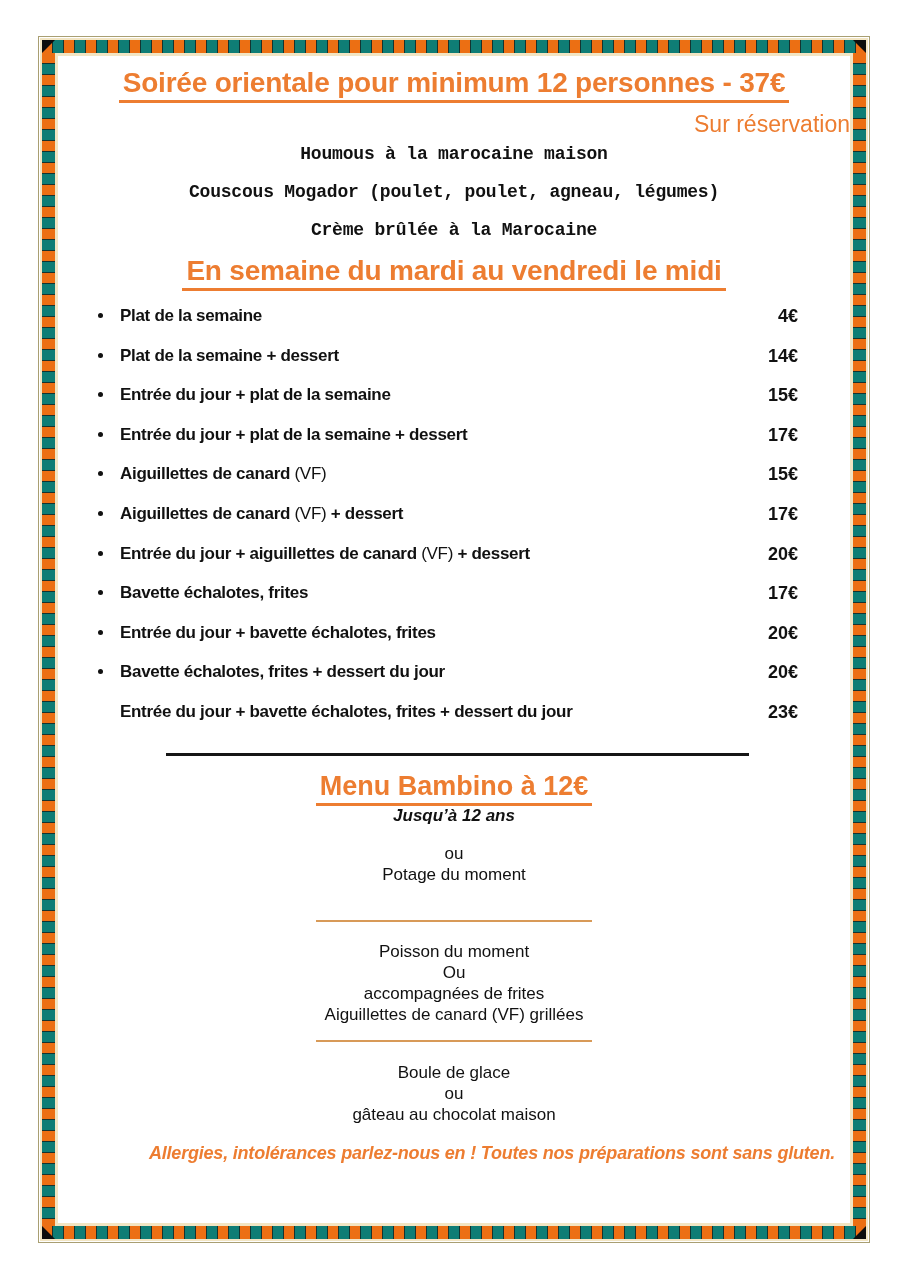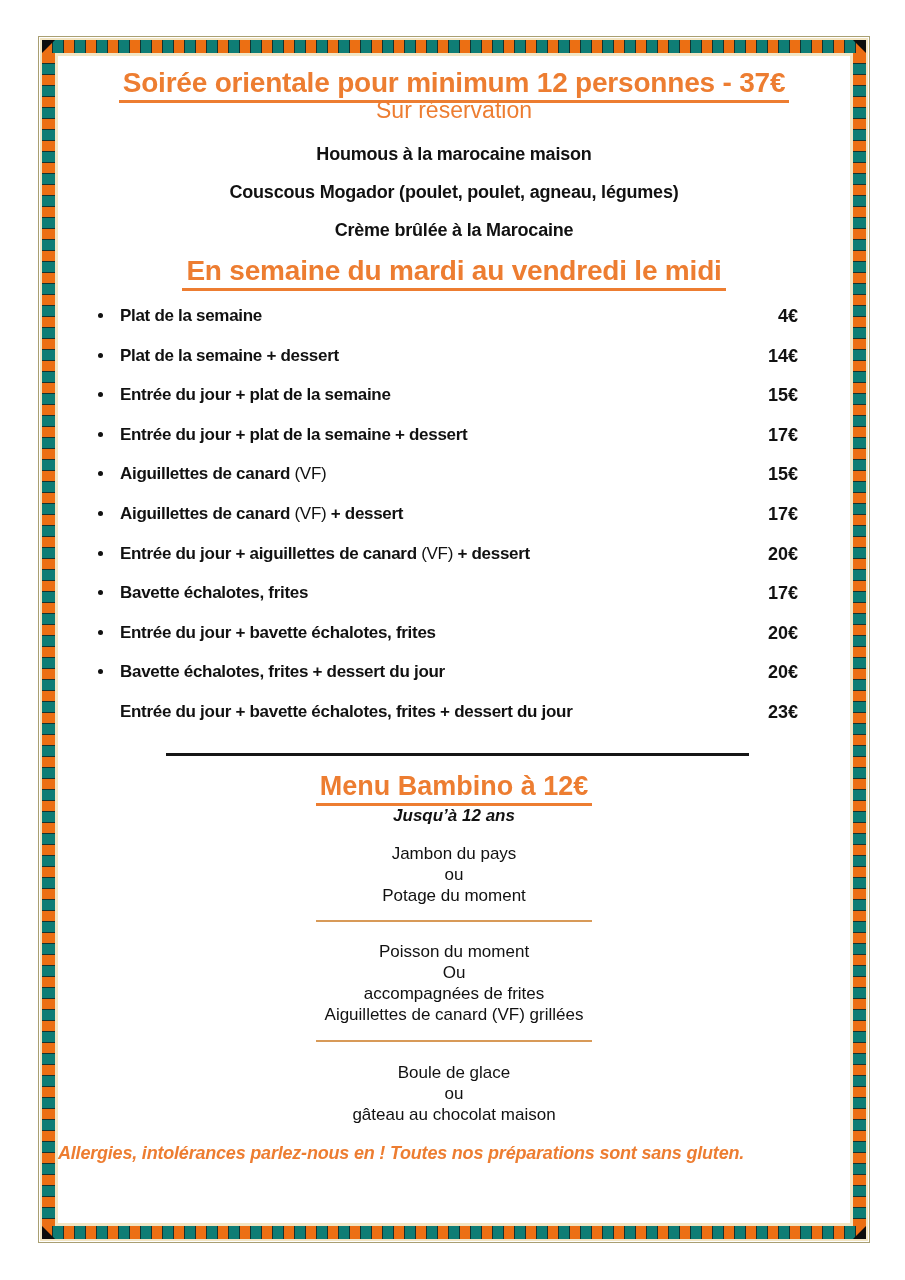--- a/index.html
+++ b/index.html
@@ -38,28 +38,28 @@
   .corner-tl{left:3px;top:3px;clip-path:polygon(0 0,100% 0,0 100%);}
   .corner-tr{right:3px;top:3px;clip-path:polygon(0 0,100% 0,100% 100%);}
   .corner-bl{left:3px;bottom:3px;clip-path:polygon(0 0,0 100%,100% 100%);}
   .corner-br{right:3px;bottom:3px;clip-path:polygon(100% 0,100% 100%,0 100%);}
   .content{position:absolute;inset:16px;border:3px solid var(--cream);background:#fff;}
 
   
   .h-orange{position:absolute;left:0;right:0;text-align:center;color:var(--accent);font-weight:bold;}
   .u{display:inline-block;border-bottom:3px solid currentColor;padding:0 4px 2px;}
   .soiree-title{top:12px;font-size:28px;line-height:30px;letter-spacing:-0.2px;}
-  .soiree-sub{position:absolute;left:0;right:0;top:41px;text-align:center;
+  .soiree-sub{position:absolute;left:0;right:0;top:55px;text-align:right;
               color:var(--accent);font-size:23px;line-height:26px;font-weight:normal;}
   .semaine-title{top:200px;font-size:28px;line-height:30px;letter-spacing:-0.2px;}
   .bambino-title{top:716px;font-size:27px;line-height:29px;}
 
   
   .starters{position:absolute;left:0;right:0;top:89px;text-align:center;}
-  .starters p{font-size:18px;line-height:18px;font-weight:bold;margin:0 0 20px;letter-spacing:-0.2px;}
+  .starters p{font-size:18px;line-height:18px;font-weight:bold;margin:0 0 20px;letter-spacing:-0.2px;font-family:Liberation Mono, monospace;}
 
   
   .price-list{position:absolute;left:38px;top:250px;width:702px;}
   .row{position:relative;height:39.6px;display:flex;align-items:flex-start;padding-left:24px;}
   .dot{position:absolute;left:2px;top:7px;width:5px;height:5px;border-radius:50%;background:var(--ink);}
   .row .label{flex:1;font-size:17px;line-height:20px;font-weight:bold;letter-spacing:-0.3px;}
   .row .label .vf{font-weight:normal;text-align:center;}
   .row .price{font-size:18px;line-height:20px;font-weight:bold;white-space:nowrap;}
 
   
@@ -70,21 +70,21 @@
 
   
   .bambino-sub{position:absolute;left:0;right:0;top:750px;text-align:center;
                font-size:17px;line-height:19px;font-style:italic;font-weight:bold;}
   .course{position:absolute;left:0;right:0;text-align:center;font-size:17px;line-height:21px;}
   .course-1{top:787px;}
   .course-2{top:885px;}
   .course-3{top:1006px;}
 
   
-  .allergy{position:absolute;left:0;right:4px;top:1087px;text-align:left;color:var(--accent);
+  .allergy{position:absolute;left:0;right:15px;top:1087px;text-align:right;color:var(--accent);
            font-size:18px;line-height:20px;font-weight:bold;font-style:italic;letter-spacing:-0.2px;}
   .prix{position:absolute;left:0;right:0;top:1108px;text-align:center;font-size:17px;line-height:20px;}
 </style>
 </head>
 <body>
 
 <div class="page">
   <div class="frame">
     <div class="cream-outer"></div>
     <div class="strip strip-top"></div>
@@ -176,21 +176,20 @@
     <span class="price">23€</span>
   </div>
 </div>
 
       <div class="hr-black"></div>
 
       <h2 class="h-orange bambino-title"><span class="u">Menu Bambino à 12€</span></h2>
       <div class="bambino-sub">Jusqu’à 12 ans</div>
 
       <div class="course course-1">
-        <div>Jambon du pays</div>
         <div>ou</div>
         <div>Potage du moment</div>
       </div>
 
       <div class="hr-tan hr-tan-1"></div>
 
       <div class="course course-2">
         <div>Poisson du moment</div>
         <div>Ou</div>
         <div>accompagnées de frites</div>

